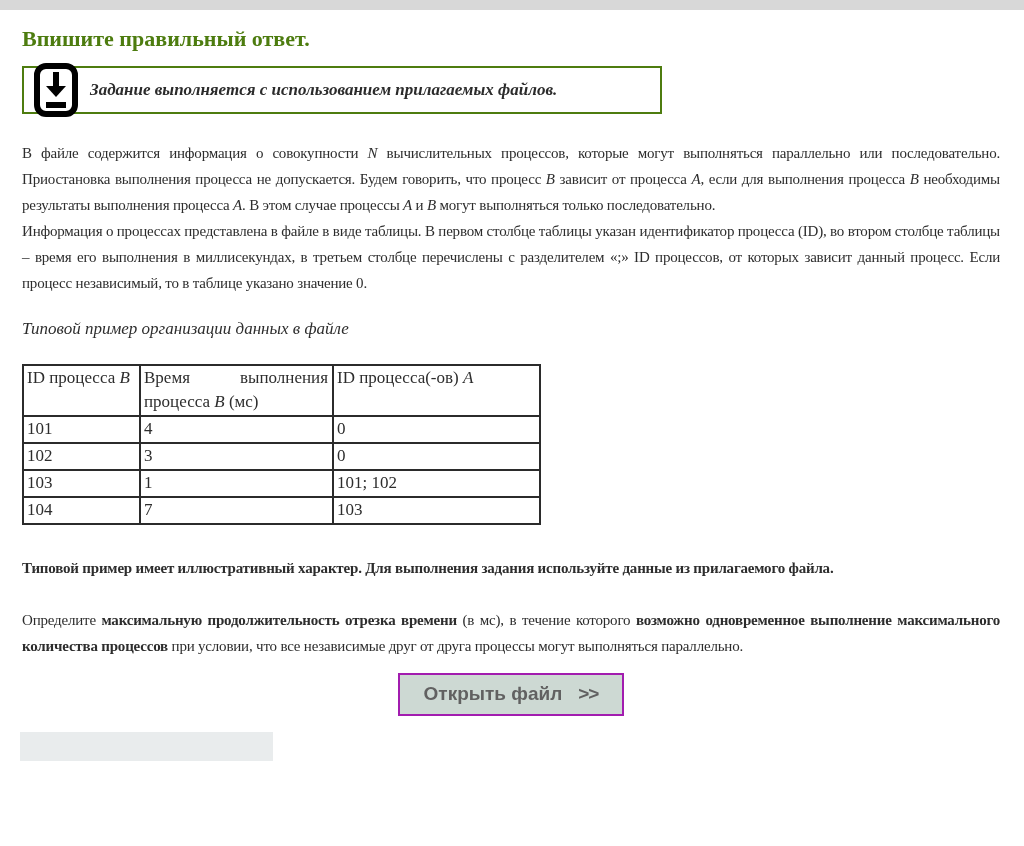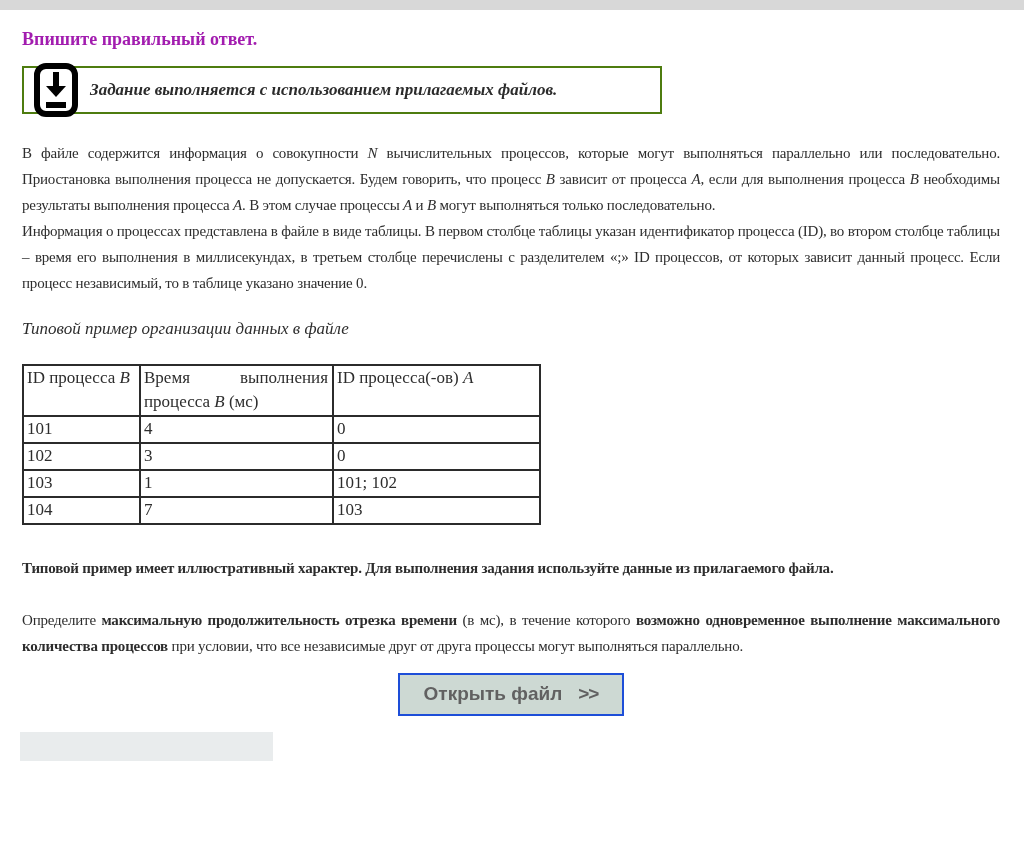--- a/index.html
+++ b/index.html
@@ -8,22 +8,22 @@
     width: 1024px; height: 846px;
     background: #ffffff;
     font-family: "Liberation Serif", serif;
     color: #2d2d2d;
     overflow: hidden;
   }
   .topbar { height: 10px; background: #d8d8d8; }
   .content { padding: 0 24px 0 22px; }
 
   h1.title {
-    font-size: 18px; line-height: 22px;
-    font-weight: bold; color: #a21caf;
+    font-size: 22px; line-height: 22px;
+    font-weight: bold; color: #4d7c0f;
     margin: 18px 0 0 0;
   }
 
   .notice {
     position: relative;
     margin-top: 16px;
     width: 640px; height: 48px;
     border: 2px solid #4d7c0f;
     display: flex; align-items: center;
     padding-left: 66px;
@@ -71,21 +71,21 @@
   }
   table.example th { text-align: justify; height: 50px; }
   table.example td { height: 26px; text-align: left; }
   .col1 { width: 117px; } .col2 { width: 193px; } .col3 { width: 207px; }
   .thv { font-style: italic; }
 
   .btn-row { margin-top: 14px; text-align: center; }
   .open-file-btn {
     display: inline-block;
     background: #cdd9d3;
-    border: 2px solid #1d4ed8;
+    border: 2px solid #a21caf;
     color: #616161;
     font-family: "Liberation Sans", sans-serif;
     font-weight: bold; font-size: 19px;
     padding: 8px 24px 9px 24px;
     cursor: pointer;
     user-select: none;
   }
   .open-file-btn .arrows { margin-left: 16px; letter-spacing: -1px; }
 
   .answer-input {

